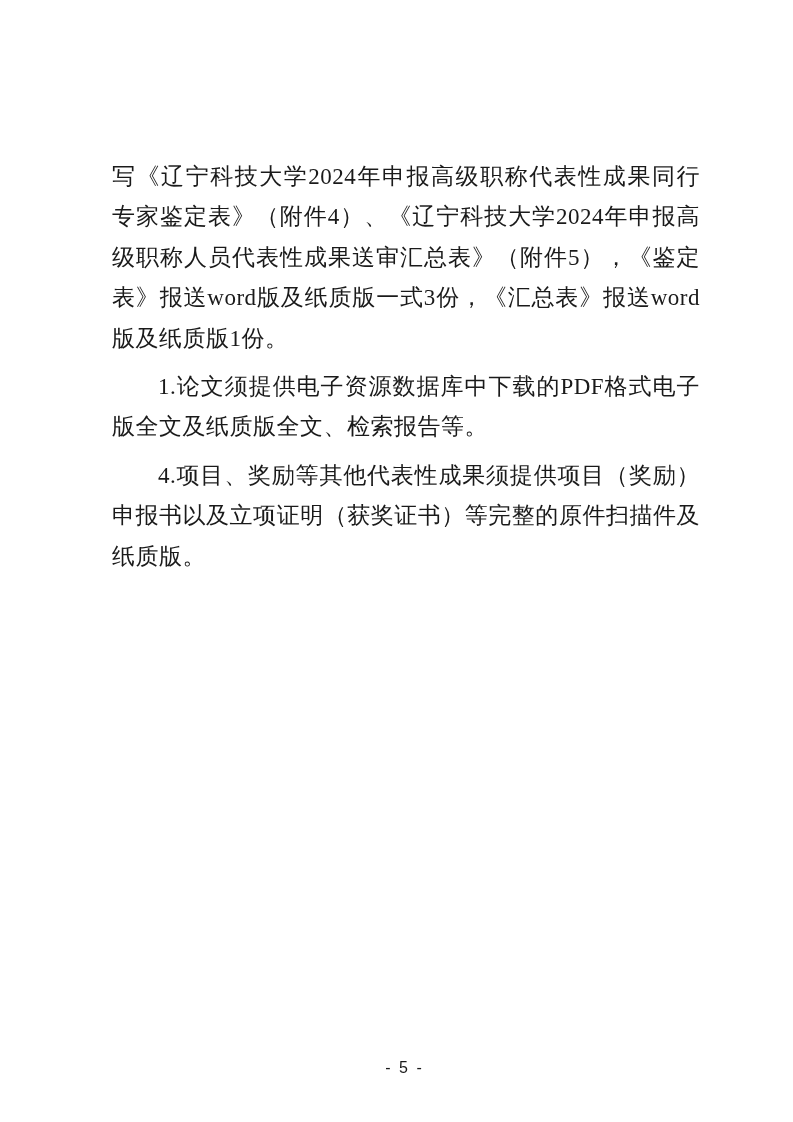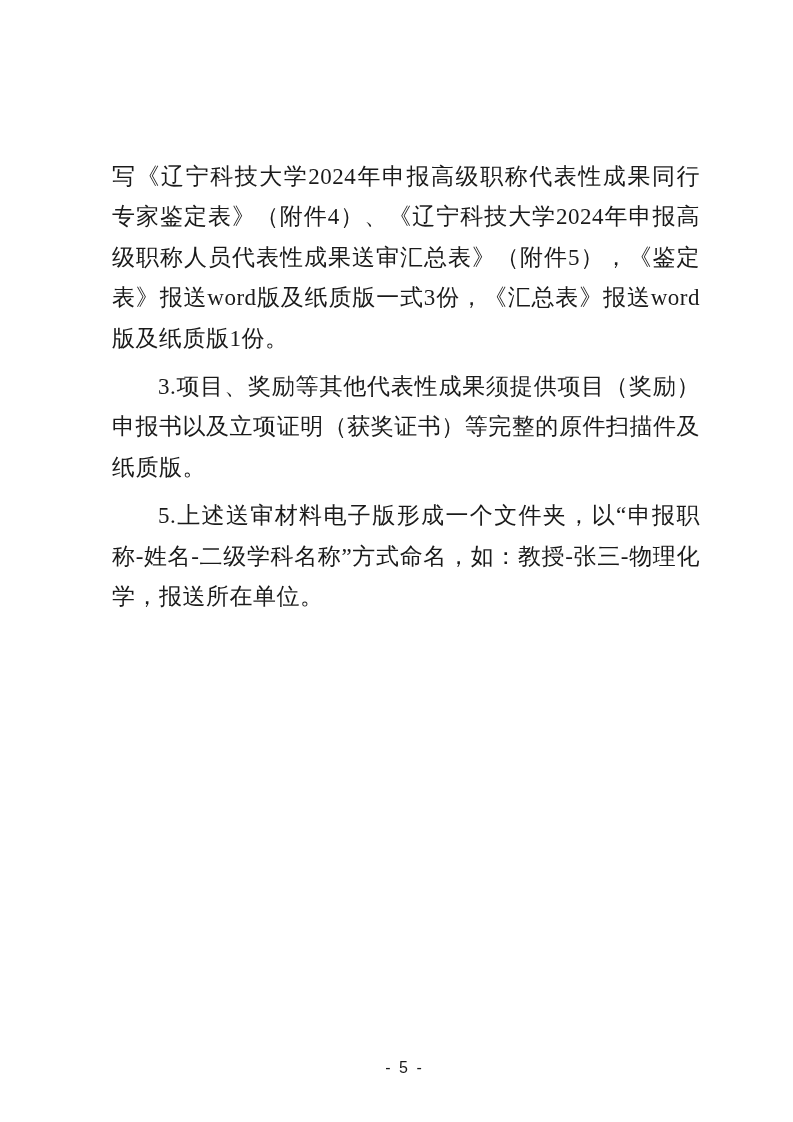--- a/index.html
+++ b/index.html
@@ -49,19 +49,19 @@
     letter-spacing: 2px;
   }
 </style>
 </head>
 <body>
 
 <div class="page">
 
   <div class="doc-body">
     <p>写《辽宁科技大学2024年申报高级职称代表性成果同行专家鉴定表》（附件4）、《辽宁科技大学2024年申报高级职称人员代表性成果送审汇总表》（附件5），《鉴定表》报送word版及纸质版一式3份，《汇总表》报送word版及纸质版1份。</p>
-    <p class="indent">3.项目、奖励等其他代表性成果须提供项目（奖励）申报书以及立项证明（获奖证书）等完整的原件扫描件及纸质版。</p>
-    <p class="indent">5.上述送审材料电子版形成一个文件夹，以“申报职称-姓名-二级学科名称”方式命名，如：教授-张三-物理化学，报送所在单位。</p>
+    <p class="indent">1.论文须提供电子资源数据库中下载的PDF格式电子版全文及纸质版全文、检索报告等。</p>
+    <p class="indent">4.项目、奖励等其他代表性成果须提供项目（奖励）申报书以及立项证明（获奖证书）等完整的原件扫描件及纸质版。</p>
   </div>
 
   <div class="page-footer">- 5 -</div>
 
 </div>
 
 </body></html>

